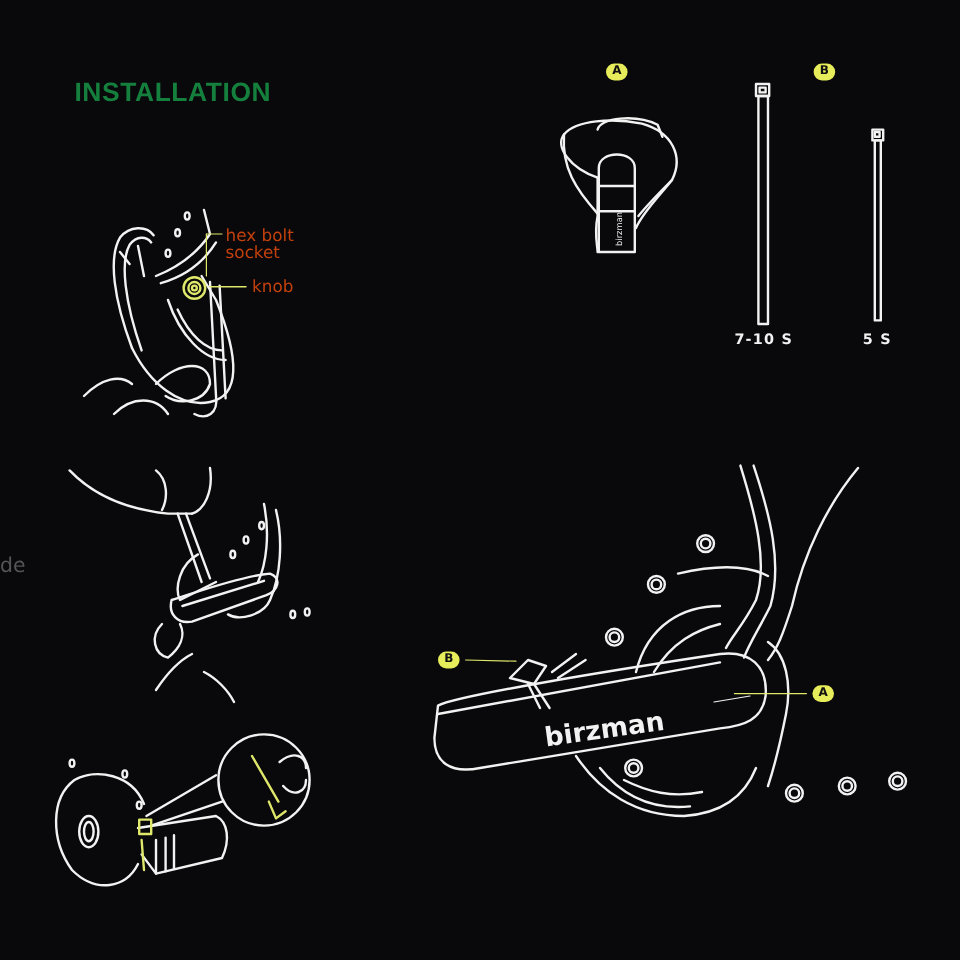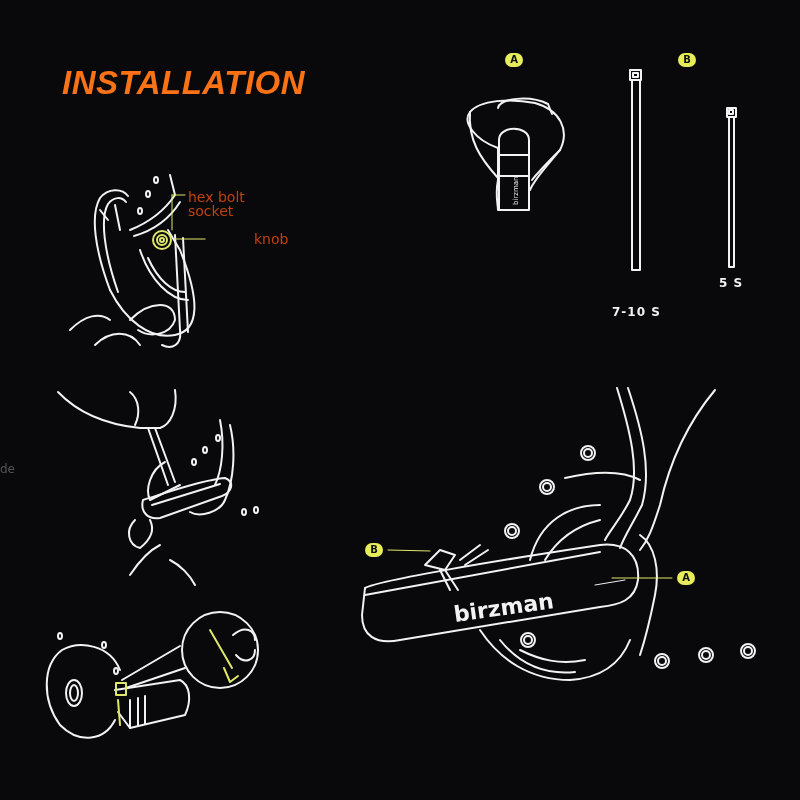--- a/index.html
+++ b/index.html
@@ -4,39 +4,39 @@
 <style>
   html, body { margin: 0; padding: 0; }
   body {
     width: 800px; height: 800px; overflow: hidden;
     background: #09080b;
     position: relative;
     font-family: "Liberation Sans", sans-serif;
   }
   .title {
     position: absolute; left: 62px; top: 64px;
-    color: #f97316; font-weight: bold; font-size: 33px;
-    letter-spacing: 0.5px; font-family: "Liberation Sans", sans-serif; font-style: italic;
+    color: #15803d; font-weight: bold; font-size: 22px;
+    letter-spacing: 0.5px; font-family: "Liberation Sans", sans-serif;
   }
   .label-y {
     position: absolute; color: #c2410c; font-size: 14px;
     font-family: "DejaVu Sans", sans-serif; line-height: 14px;
   }
   .label-w {
     position: absolute; color: #f2f2f2; font-size: 12px; font-weight: bold;
     letter-spacing: 1px; font-family: "DejaVu Sans", sans-serif;
   }
   .badge {
     position: absolute; width: 18px; height: 14px; border-radius: 8px;
     background: #e7ec5a; color: #111; font-size: 10px; font-weight: bold;
     text-align: center; line-height: 14px; font-family: "DejaVu Sans", sans-serif;
   }
   svg { position: absolute; left: 0; top: 0; }
   .edge-text {
-    position: absolute; left: 0; top: 462px; color: #555; font-size: 12px;
+    position: absolute; left: 0; top: 462px; color: #555; font-size: 17px;
     font-family: "DejaVu Sans", sans-serif;
   }
 </style>
 </head>
 <body>
 
 <div class="title">INSTALLATION</div>
 <div class="edge-text">de</div>
 
 <svg width="800" height="800">
@@ -169,22 +169,22 @@
       <path d="M612,578 L672,578"></path>
     </g>
   </g>
 
   <text x="455" y="622" fill="#f2f2f2" font-family="DejaVu Sans, sans-serif" font-size="22" font-weight="bold" transform="rotate(-8 455 622)">birzman</text>
   <text x="518" y="205" fill="#f2f2f2" font-family="DejaVu Sans, sans-serif" font-size="7" transform="rotate(-90 518 205)">birzman</text>
 </svg>
 
 <div class="label-y" style="left:188px; top:190px;">hex bolt</div>
 <div class="label-y" style="left:188px; top:204px;">socket</div>
-<div class="label-y" style="left:210px; top:232px;margin-left:44px;">knob</div>
+<div class="label-y" style="left:210px; top:232px;">knob</div>
 
 <div class="badge" style="left:505px; top:53px;">A</div>
 <div class="badge" style="left:678px; top:53px;">B</div>
 
-<div class="label-w" style="left:612px; top:276px;margin-top:29px;">7-10 S</div>
+<div class="label-w" style="left:612px; top:276px;">7-10 S</div>
 <div class="label-w" style="left:719px; top:276px;">5 S</div>
 
 <div class="badge" style="left:365px; top:543px;">B</div>
 <div class="badge" style="left:677px; top:571px;">A</div>
 
 </body></html>

